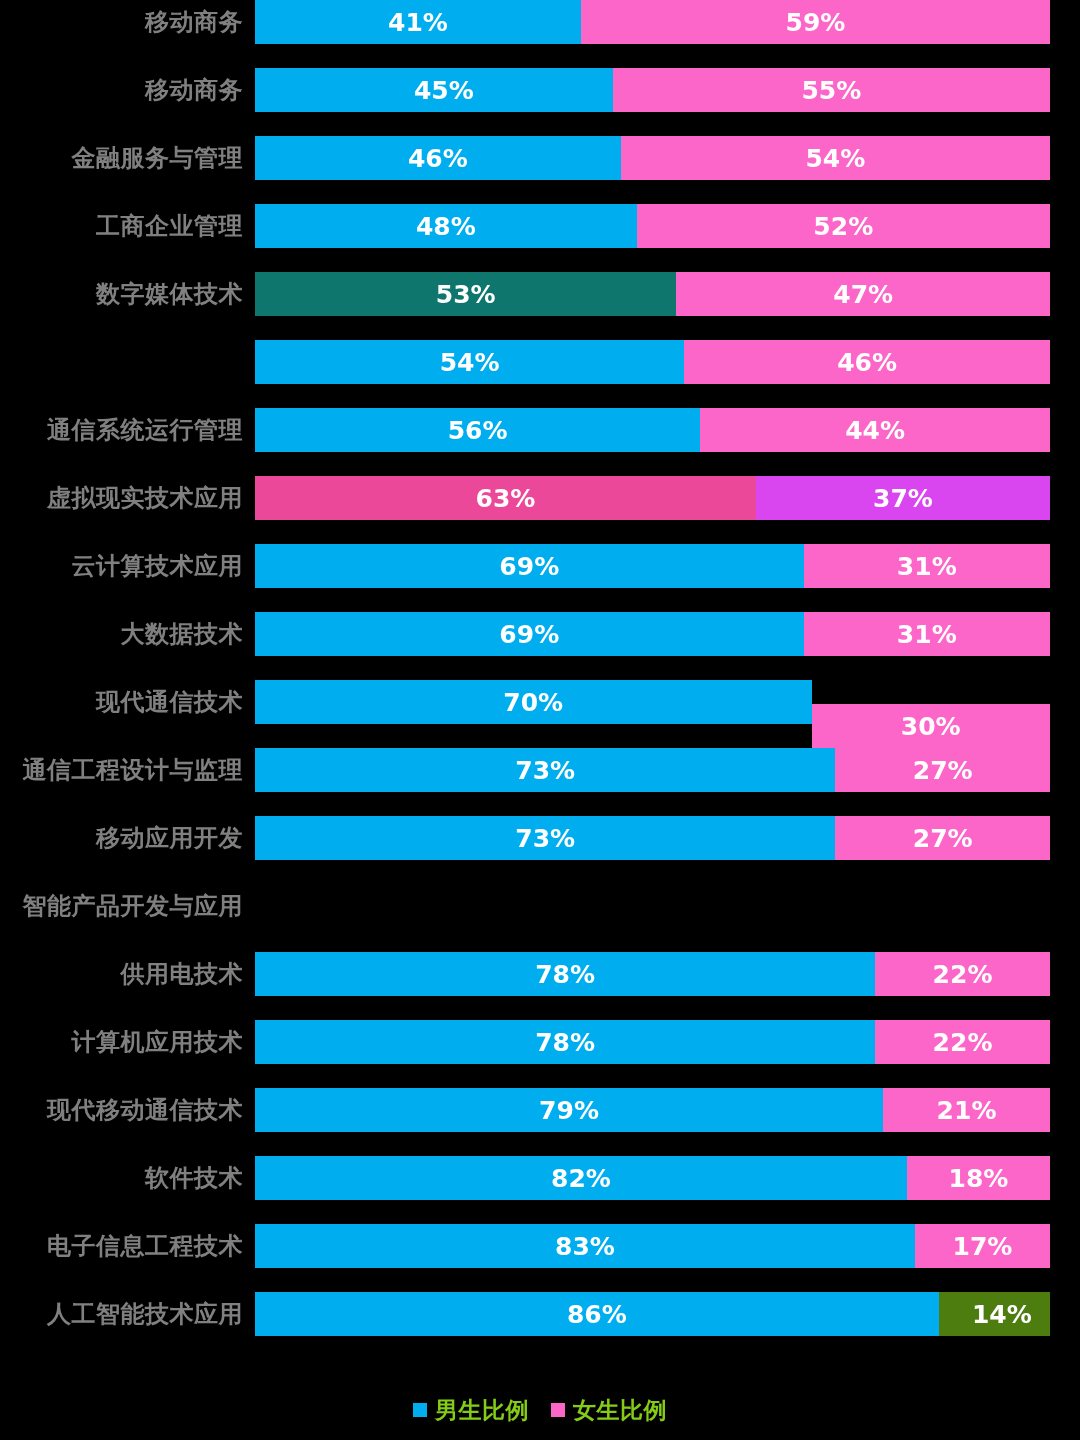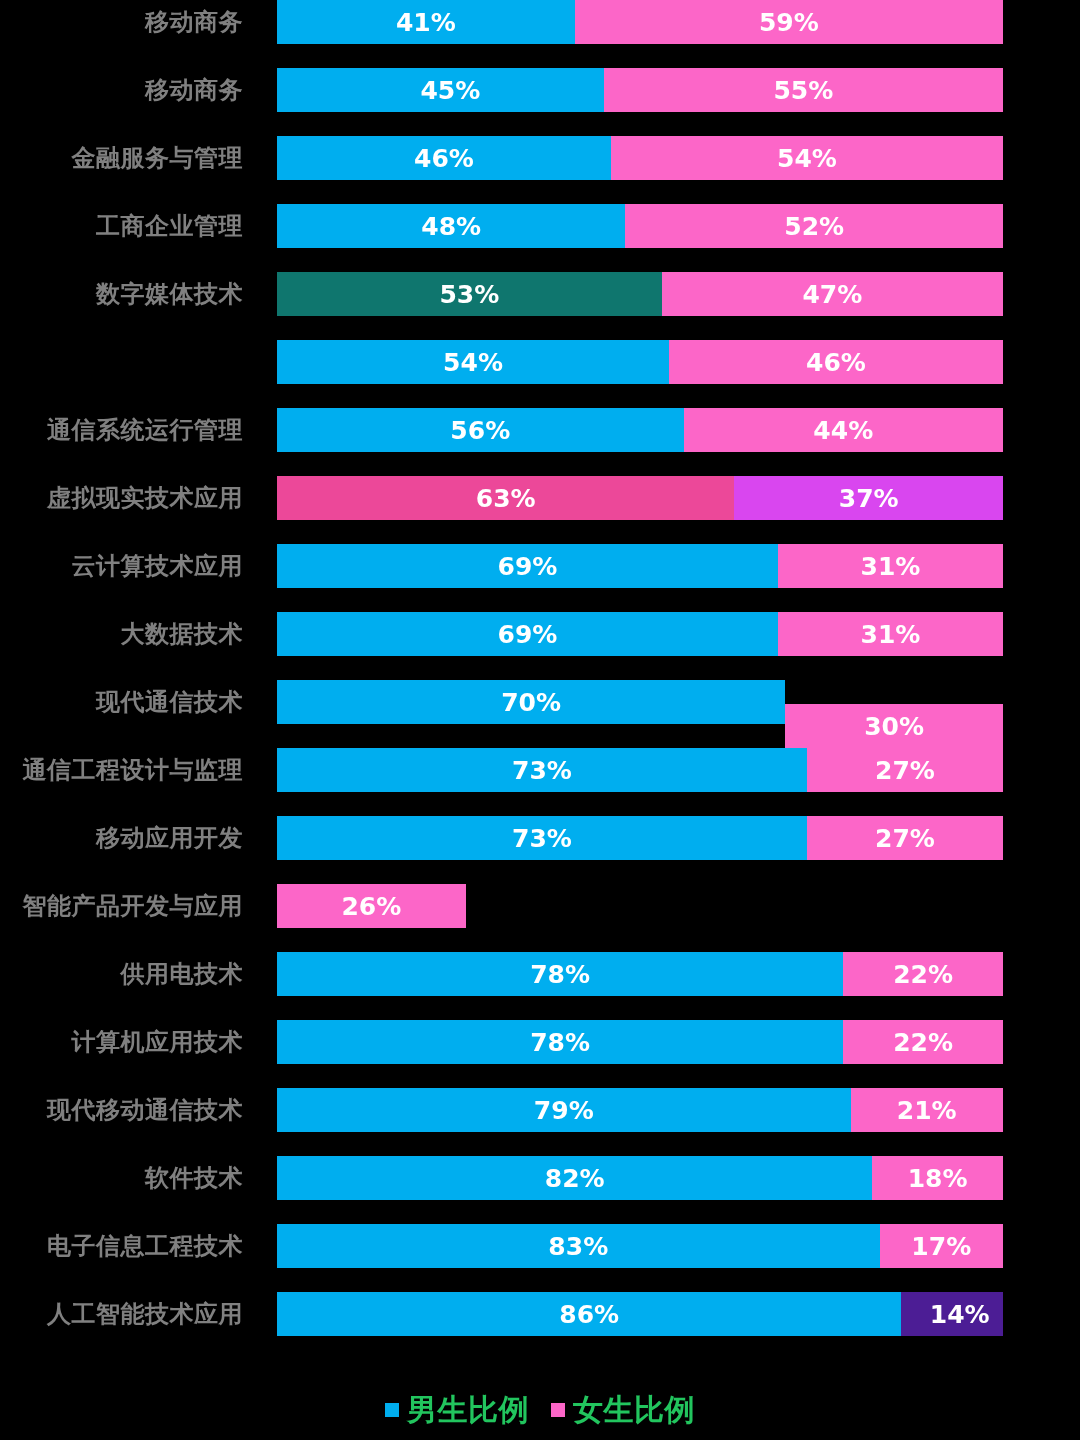--- a/index.html
+++ b/index.html
@@ -41,23 +41,23 @@
     text-align: right;
     color: #808080;
     font-size: 24px;
     font-weight: bold;
     letter-spacing: 0.5px;
     white-space: nowrap;
     font-family: "DejaVu Sans", "Liberation Sans", sans-serif;
   }
   .bar-track {
     position: absolute;
-    left: 277px;
+    left: 255px;
     top: 0;
-    width: 726px;
+    width: 795px;
     height: 44px;
     display: flex;
     flex-direction: row;
   }
   .seg {
     height: 44px;
     display: flex;
     align-items: center;
     justify-content: center;
     color: #ffffff;
@@ -87,22 +87,22 @@
     flex-direction: row;
     align-items: center;
     gap: 8px;
   }
   .legend-swatch {
     width: 14px;
     height: 14px;
     display: inline-block;
   }
   .legend-label {
-    color: #22c55e;
-    font-size: 30px;
+    color: #84cc16;
+    font-size: 23px;
     font-weight: bold;
     letter-spacing: 0.5px;
     white-space: nowrap;
   }
 </style>
 </head>
 <body>
 
 <div id="chart-root">
   <div class="plot-area" id="plot-area">
@@ -192,21 +192,20 @@
       <div class="bar-row">
         <div class="row-label">移动应用开发</div>
         <div class="bar-track">
           <div class="seg seg-male" style="width: 73%; background: rgb(0, 174, 239);">73%</div>
           <div class="seg seg-female" style="width: 27%; background: rgb(252, 102, 200);">27%</div>
         </div>
       </div>
       <div class="bar-row">
         <div class="row-label">智能产品开发与应用</div>
         <div class="bar-track">
-          <div class="seg seg-female" style="width: 26%; background: rgb(252, 102, 200);">26%</div>
         </div>
       </div>
       <div class="bar-row">
         <div class="row-label">供用电技术</div>
         <div class="bar-track">
           <div class="seg seg-male" style="width: 78%; background: rgb(0, 174, 239);">78%</div>
           <div class="seg seg-female" style="width: 22%; background: rgb(252, 102, 200);">22%</div>
         </div>
       </div>
       <div class="bar-row">
@@ -234,21 +233,21 @@
         <div class="row-label">电子信息工程技术</div>
         <div class="bar-track">
           <div class="seg seg-male" style="width: 83%; background: rgb(0, 174, 239);">83%</div>
           <div class="seg seg-female" style="width: 17%; background: rgb(252, 102, 200);">17%</div>
         </div>
       </div>
       <div class="bar-row">
         <div class="row-label">人工智能技术应用</div>
         <div class="bar-track">
           <div class="seg seg-male" style="width: 86%; background: rgb(0, 174, 239);">86%</div>
-          <div class="seg seg-female" style="width: 14%; background: #4c1d95; padding-left: 15px;">14%</div>
+          <div class="seg seg-female" style="width: 14%; background: #4d7c0f; padding-left: 15px;">14%</div>
         </div>
       </div>
     </div>
 
   <div class="legend" id="legend">
       <div class="legend-item">
         <span class="legend-swatch" style="background: rgb(0, 174, 239);"></span>
         <span class="legend-label">男生比例</span>
       </div>
       <div class="legend-item">

